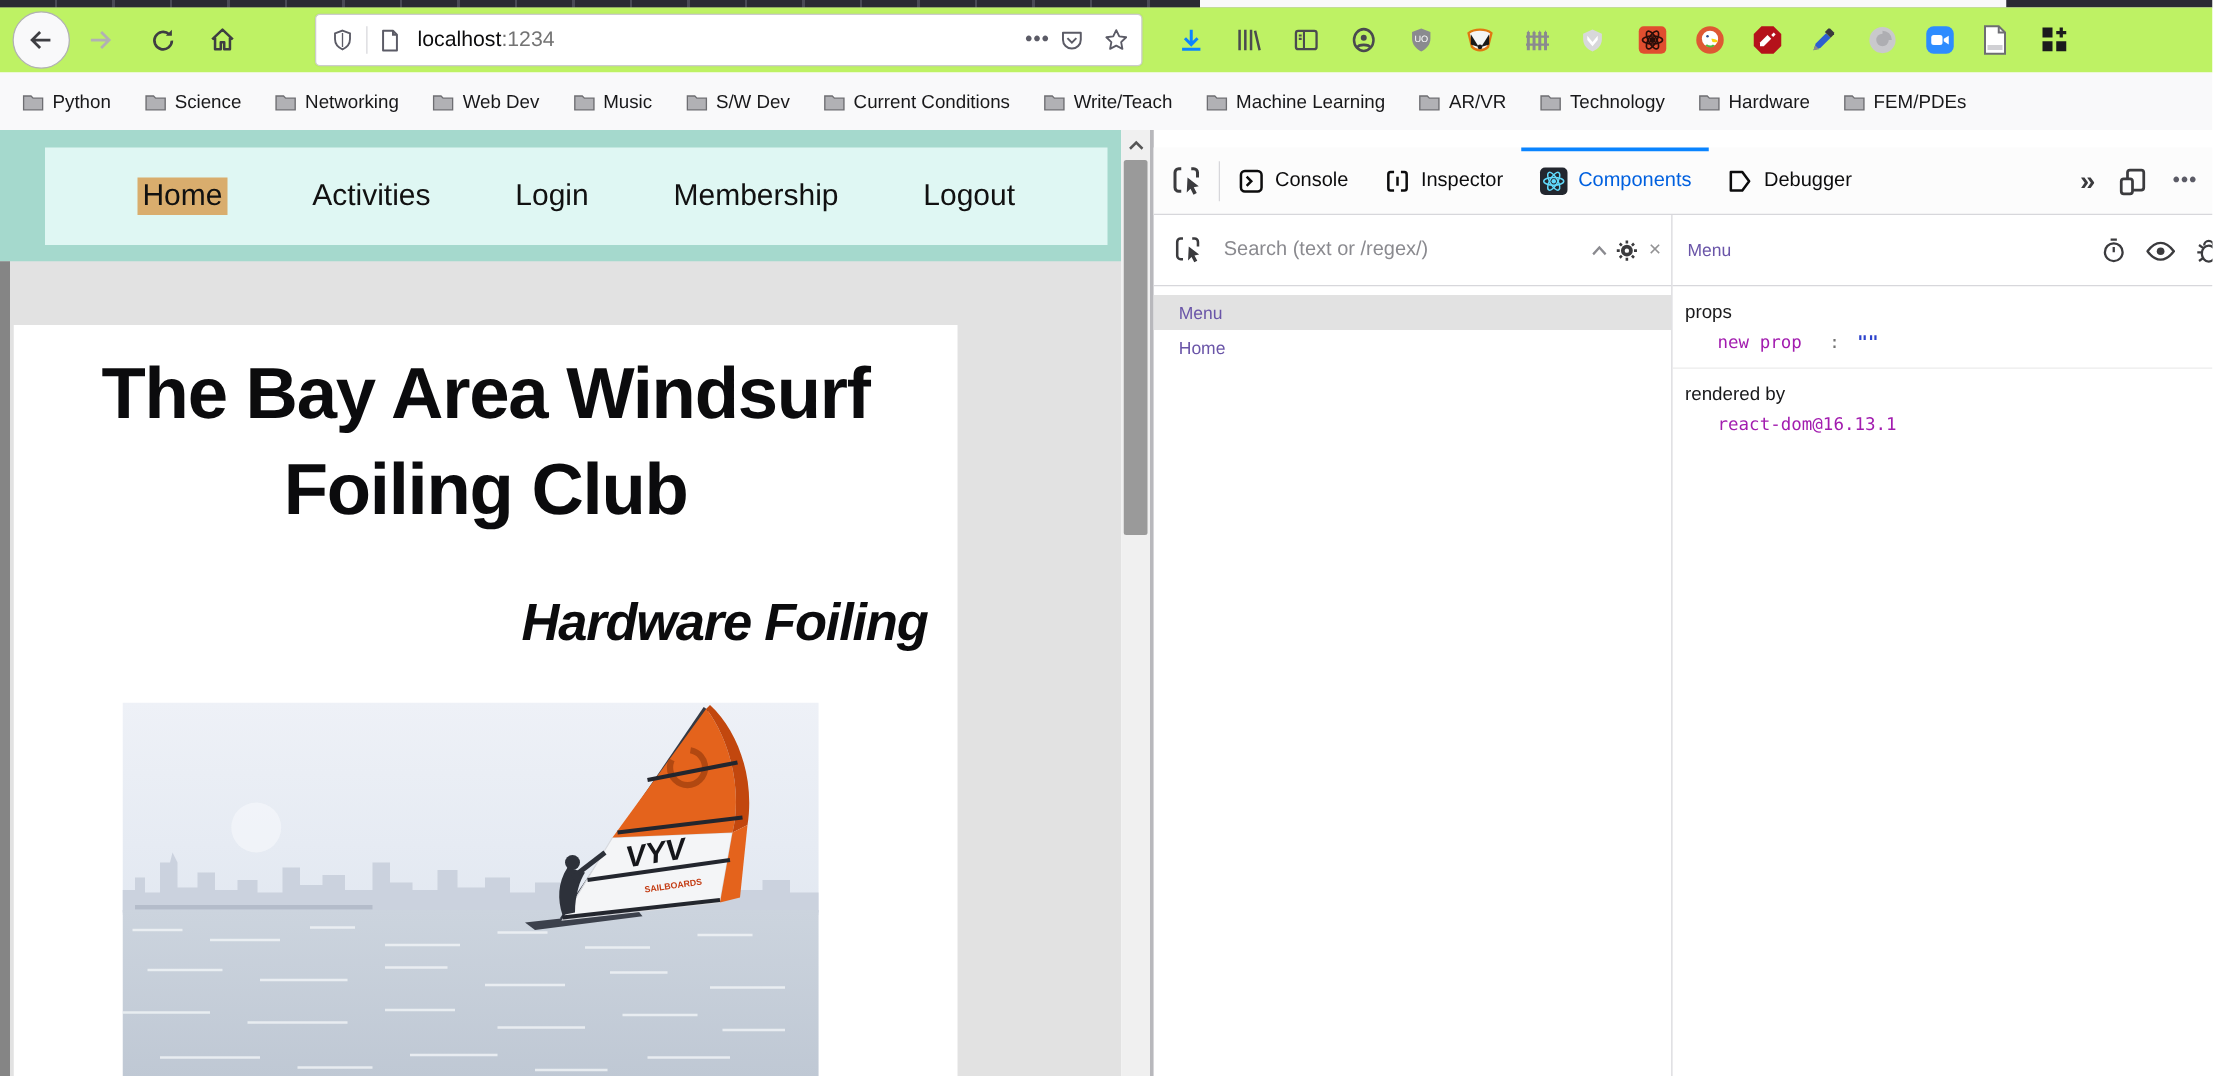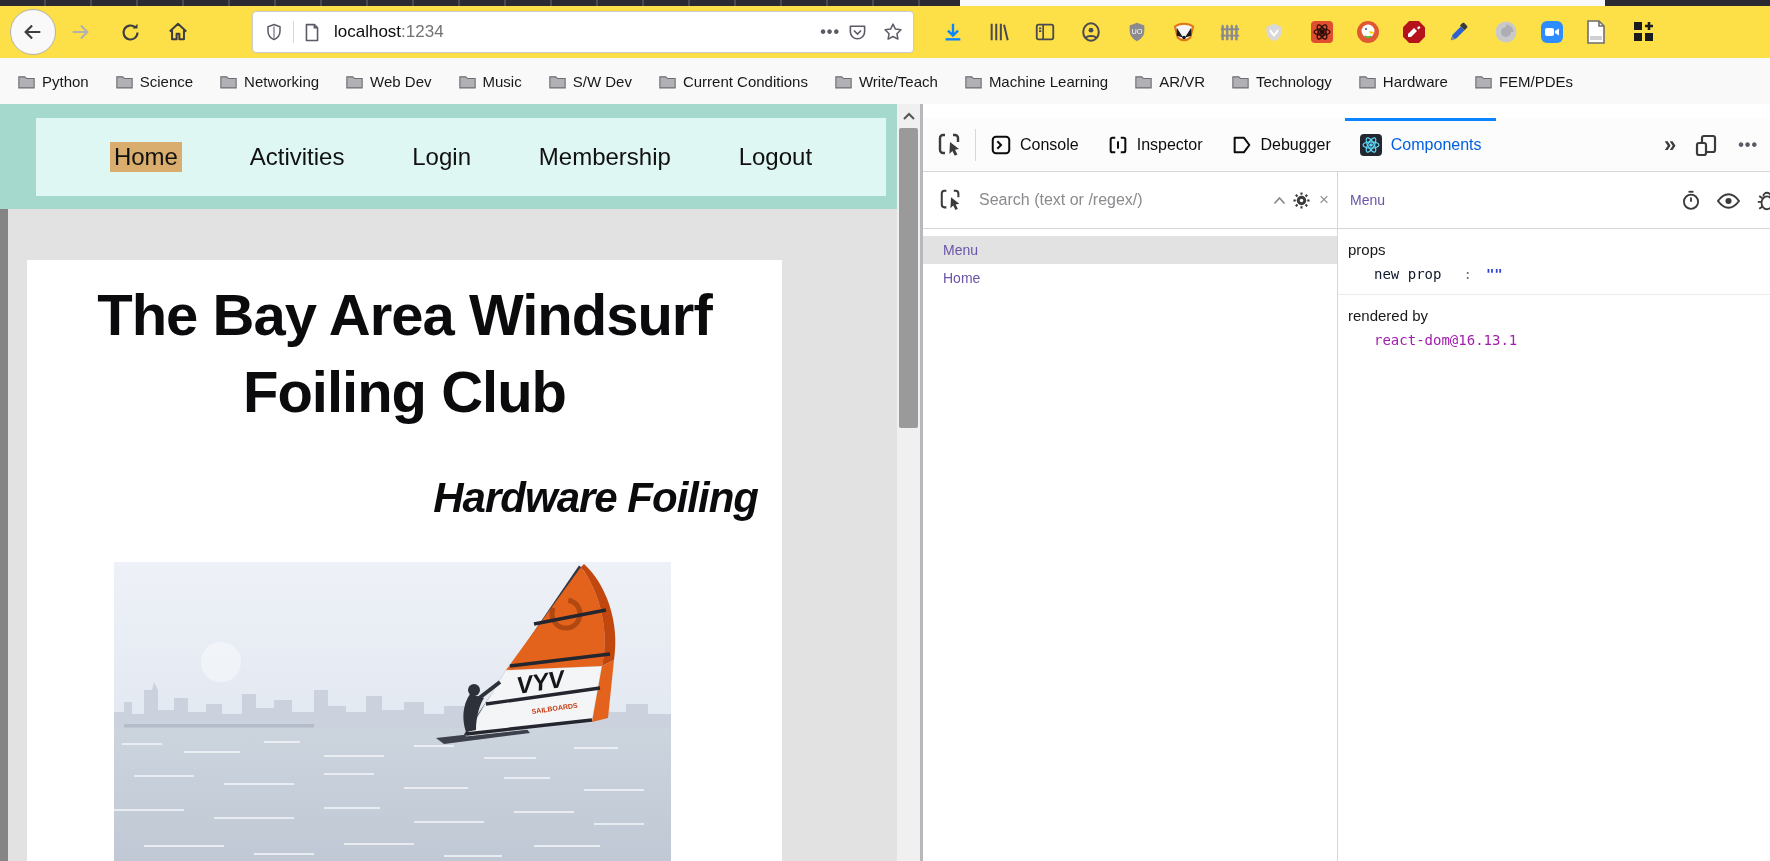--- a/index.html
+++ b/index.html
@@ -7,21 +7,21 @@
   .abs{position:absolute;}
   svg{display:block;}
 
   
   #tabstrip{left:0;top:0;width:1770px;height:6px;background:#2b2a33;}
   #tabstrip .seg{position:absolute;left:960px;top:0;width:645px;height:6px;background:#f9f9fa;}
   #tabstrip .notches{position:absolute;left:0;top:0;width:960px;height:6px;
     background:repeating-linear-gradient(90deg,#2b2a33 0 44px,#4a4a55 44px 46px);}
 
   
-  #toolbar{left:0;top:6px;width:1770px;height:52px;background:#fde047;display:flex;align-items:center;}
+  #toolbar{left:0;top:6px;width:1770px;height:52px;background:#bef264;display:flex;align-items:center;}
   .navbtn{width:36px;height:36px;display:flex;align-items:center;justify-content:center;color:#3e3e42;flex:0 0 auto;}
   #backBtn{width:44px;height:44px;border:1px solid #b1b1b3;border-radius:50%;background:#f9f9fa;margin-left:10px;z-index:5;}
   .navbtn.disabled{color:#b1b1b3;}
   #addrbar{margin-left:56px;width:660px;height:40px;background:#fff;border:1px solid #ccc;border-radius:4px;
     display:flex;align-items:center;box-shadow:0 0 0 1px rgba(0,0,0,.02);}
   #addrbar .aicon{color:#5b5b66;margin:0 8px;flex:0 0 auto;}
   #addrbar .sep{width:1px;height:22px;background:#d7d7db;margin:0 2px;}
   #addrbar .url{font-size:17px;color:#0c0c0d;margin-left:6px;white-space:nowrap;}
   #addrbar .url .port{color:#737373;}
   #addrbar .spacer{flex:1;}
@@ -38,21 +38,21 @@
   #content{left:0;top:104px;width:1770px;height:757px;}
 
   
   #page{position:absolute;left:0;top:0;width:897px;height:757px;background:#e2e2e2;overflow:hidden;}
   #navband{position:absolute;left:0;top:0;width:897px;height:105px;background:#a5d9cd;}
   #sitenav{position:absolute;left:36px;top:14px;width:850px;height:78px;background:#dff7f3;
     display:flex;align-items:center;justify-content:space-around;padding:0 40px;box-sizing:border-box;}
   #sitenav a{font-size:24px;color:#111;text-decoration:none;}
   #sitenav a.active{background:#d9ad6d;padding:1px 4px;}
   #leftstrip{position:absolute;left:0;top:105px;width:8px;height:652px;background:#858585;}
-  #card{position:absolute;left:11px;top:156px;width:755px;height:601px;background:#fff;margin-left:16px;}
+  #card{position:absolute;left:11px;top:156px;width:755px;height:601px;background:#fff;}
   #card h1{margin:16px 10px 0 10px;text-align:center;font-size:58px;line-height:1.33;font-weight:800;
     color:#0b0b0d;letter-spacing:-1px;}
   #card h1 span{display:block;}
   #subtitle{margin-top:44px;padding-right:24px;text-align:right;font-size:42px;font-style:italic;font-weight:800;
     color:#0b0b0d;letter-spacing:-1px;}
   #photo{margin:40px 0 0 87px;width:557px;height:300px;}
 
   
   #vscroll{position:absolute;left:897px;top:0;width:23px;height:757px;background:#f0f0f0;}
   #vscroll .up{height:23px;display:flex;align-items:center;justify-content:center;color:#555;}
@@ -83,21 +83,21 @@
   .trow{height:28px;display:flex;align-items:center;padding-left:20px;font-size:14px;color:#6a55a8;}
   .trow.sel{background:#e2e2e2;}
 
   #dtRight{flex:1;position:relative;}
   #rheader{height:57px;border-bottom:1px solid #d7d7db;display:flex;align-items:center;box-sizing:border-box;position:relative;}
   #rheader .cname{font-size:14px;color:#6a55a8;margin-left:12px;}
   #rheader .ricons{position:absolute;right:-8px;top:0;height:57px;display:flex;align-items:center;gap:16px;color:#5b5b66;}
   #propsPane{padding:12px 0 0 10px;}
   .plabel{font-size:15px;color:#18181a;margin-bottom:8px;}
   .prow{font-family:"DejaVu Sans Mono",monospace;font-size:14px;margin-left:26px;margin-bottom:12px;}
-  .pname{color:#0f172a;}
+  .pname{color:#a21caf;}
   .pcolon{color:#737373;margin:0 14px 0 22px;}
   .pval{color:#2d43cc;font-weight:bold;}
   .pdivider{height:1px;background:#ececec;margin:4px 0 12px -10px;}
   .pmono-dark{color:#a21caf;}
 </style>
 </head>
 <body>
 
 <div id="tabstrip" class="abs">
   <div class="notches"></div>
@@ -459,37 +459,37 @@
           </svg>
         <span>Console</span>
       </div>
       <div class="dt-tab">
         <svg width="22" height="22" viewBox="0 0 24 24">
             <path d="M9 4H6a2 2 0 0 0-2 2v12a2 2 0 0 0 2 2h3 M15 4h3a2 2 0 0 1 2 2v12a2 2 0 0 1-2 2h-3" stroke="currentColor" stroke-width="2.2" fill="none"></path>
             <path d="M12 8v8" stroke="currentColor" stroke-width="2.2"></path>
           </svg>
         <span>Inspector</span>
       </div>
-      <div class="dt-tab">
-        <svg width="22" height="22" viewBox="0 0 24 24">
-            <path d="M4 4h10l6 8-6 8H4z" stroke="currentColor" stroke-width="2.2" fill="none" stroke-linejoin="round"></path>
-          </svg>
-        <span>Debugger</span>
-      </div>
       <div class="dt-tab active">
         <svg width="24" height="24" viewBox="0 0 24 24">
             <rect x="1" y="1" width="22" height="22" rx="4" fill="#23272f"></rect>
             <g stroke="#61dafb" stroke-width="1.2" fill="none">
               <ellipse cx="12" cy="12" rx="8" ry="3.1"></ellipse>
               <ellipse cx="12" cy="12" rx="8" ry="3.1" transform="rotate(60 12 12)"></ellipse>
               <ellipse cx="12" cy="12" rx="8" ry="3.1" transform="rotate(120 12 12)"></ellipse>
             </g>
             <circle cx="12" cy="12" r="1.8" fill="#61dafb"></circle>
           </svg>
         <span>Components</span>
+      </div>
+      <div class="dt-tab">
+        <svg width="22" height="22" viewBox="0 0 24 24">
+            <path d="M4 4h10l6 8-6 8H4z" stroke="currentColor" stroke-width="2.2" fill="none" stroke-linejoin="round"></path>
+          </svg>
+        <span>Debugger</span>
       </div>
       <div class="right">
         <span class="chev2">»</span>
         <span class="dt-ico">
           <svg width="24" height="24" viewBox="0 0 24 24">
               <rect x="8" y="3" width="13" height="16" rx="2" stroke="currentColor" stroke-width="2.2" fill="none"></rect>
               <rect x="3" y="10" width="9" height="12" rx="2" fill="#fcfcfc" stroke="currentColor" stroke-width="2.2"></rect>
             </svg>
         </span>
         <span class="dots">•••</span>

